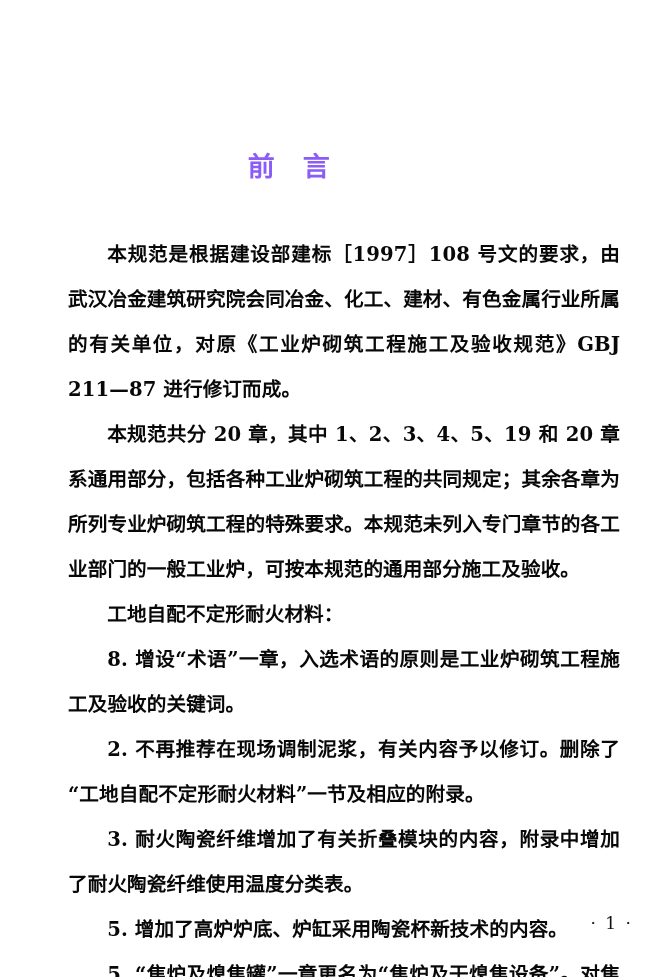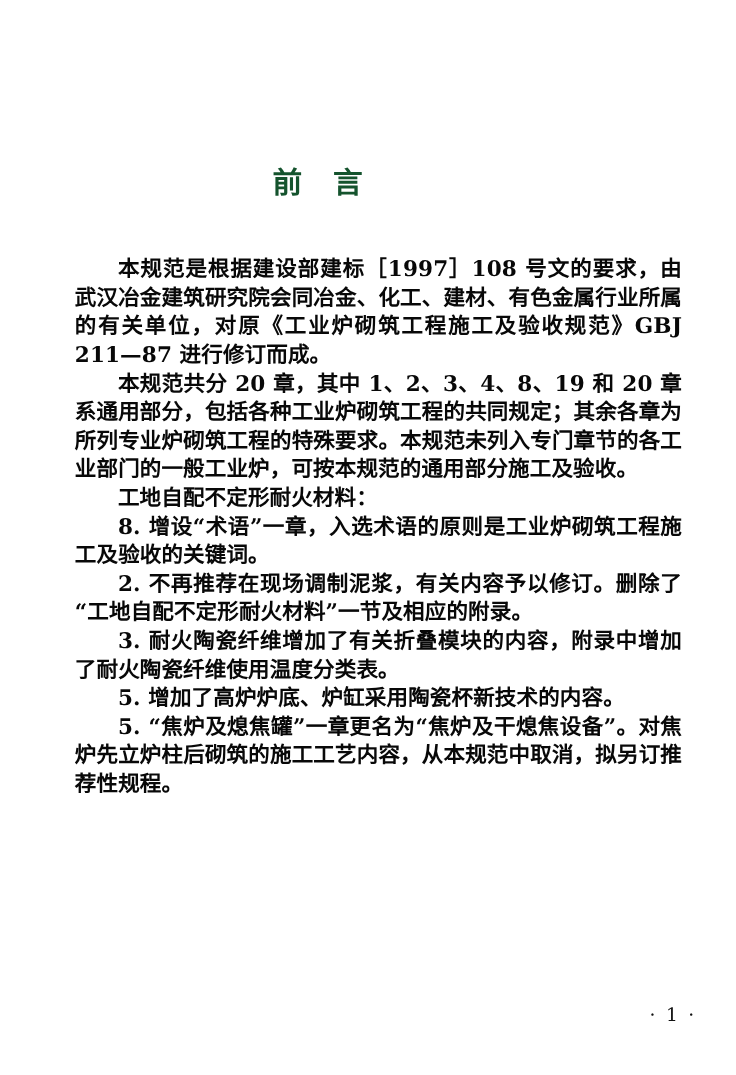--- a/index.html
+++ b/index.html
@@ -30,34 +30,34 @@
     top: 150px;
     left: 0;
     width: 578px;
     text-align: center;
     font-family: "DejaVu Sans", "Liberation Sans", sans-serif;
     font-weight: 700;
     font-size: 27px;
     line-height: 34px;
     letter-spacing: 0.5px;
     white-space: pre;
-    color: #14532d;
+    color: #8b5cf6;
   }
 
   
   .body-block {
     position: absolute;
     top: 232px;
     left: 68px;
     width: 552px;
   }
 
   .para {
     font-size: 19.6px;
-    line-height: 26px;
+    line-height: 45px;
     letter-spacing: 0.1px;
     text-align: justify;
     text-align-last: left;
     text-justify: inter-character;
     margin: 0;
     color: #080808;
     font-weight: 600;
     text-indent: 2em;
   }
 
@@ -84,21 +84,21 @@
 </style>
 </head>
 <body>
 
 <div class="page">
 
   <div class="doc-title">前　言</div>
 
   <div class="body-block">
     <p class="para">本规范是根据建设部建标［1997］108 号文的要求，由武汉冶金建筑研究院会同冶金、化工、建材、有色金属行业所属的有关单位，对原《工业炉砌筑工程施工及验收规范》GBJ 211—87 进行修订而成。</p>
-    <p class="para">本规范共分 20 章，其中 1、2、3、4、8、19 和 20 章系通用部分，包括各种工业炉砌筑工程的共同规定；其余各章为所列专业炉砌筑工程的特殊要求。本规范未列入专门章节的各工业部门的一般工业炉，可按本规范的通用部分施工及验收。</p>
+    <p class="para">本规范共分 20 章，其中 1、2、3、4、5、19 和 20 章系通用部分，包括各种工业炉砌筑工程的共同规定；其余各章为所列专业炉砌筑工程的特殊要求。本规范未列入专门章节的各工业部门的一般工业炉，可按本规范的通用部分施工及验收。</p>
     <p class="para">工地自配不定形耐火材料：</p>
     <p class="para">8. 增设“术语”一章，入选术语的原则是工业炉砌筑工程施工及验收的关键词。</p>
     <p class="para">2. 不再推荐在现场调制泥浆，有关内容予以修订。删除了“工地自配不定形耐火材料”一节及相应的附录。</p>
     <p class="para">3. 耐火陶瓷纤维增加了有关折叠模块的内容，附录中增加了耐火陶瓷纤维使用温度分类表。</p>
     <p class="para">5. 增加了高炉炉底、炉缸采用陶瓷杯新技术的内容。</p>
     <p class="para">5. “焦炉及熄焦罐”一章更名为“焦炉及干熄焦设备”。对焦炉先立炉柱后砌筑的施工工艺内容，从本规范中取消，拟另订推荐性规程。</p>
   </div>
 
   <div class="page-number">· 1 ·</div>
 

